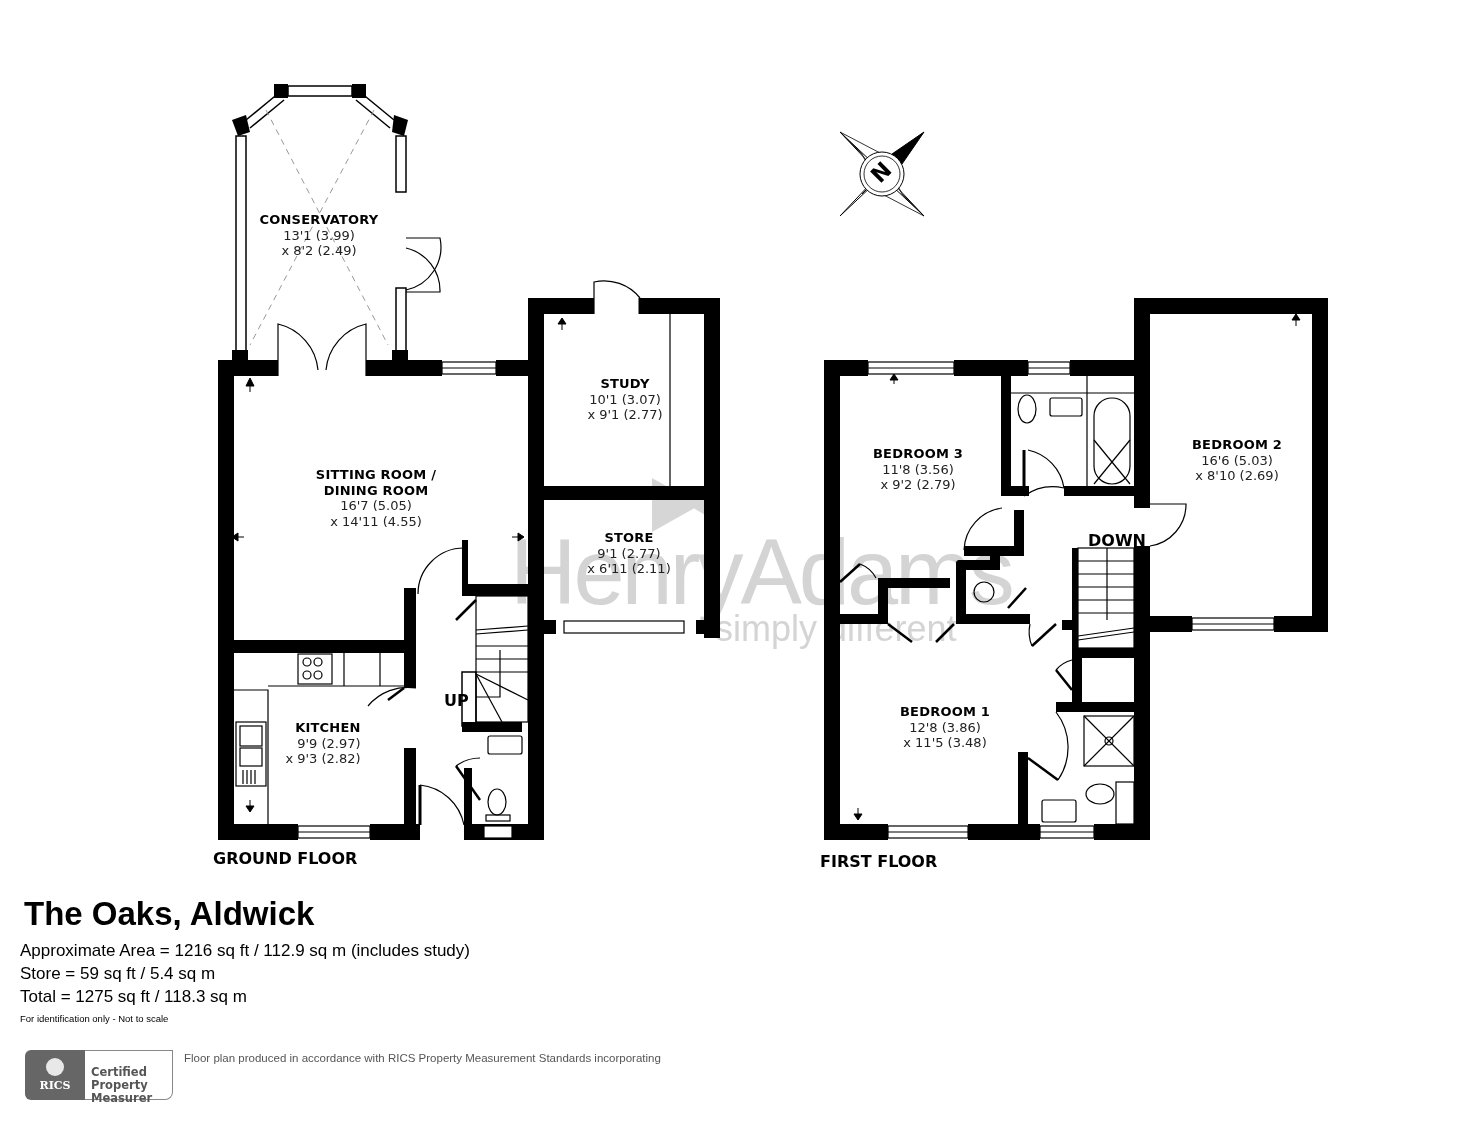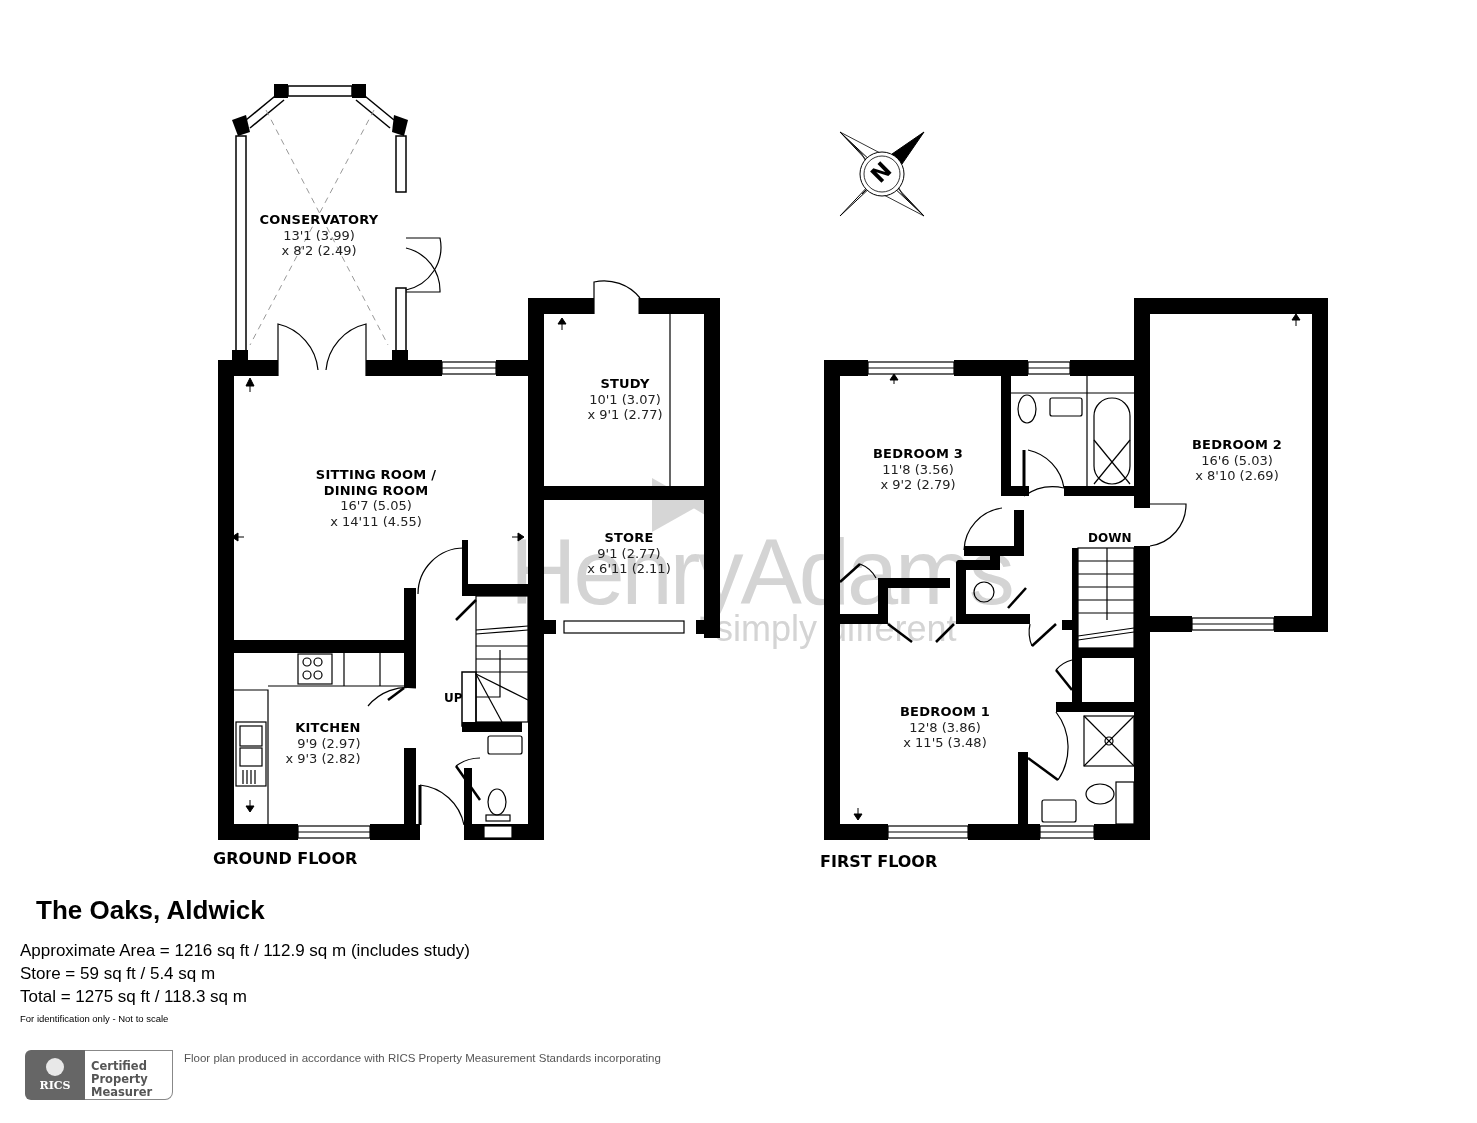--- a/index.html
+++ b/index.html
@@ -2,30 +2,30 @@
 <html><head>
 <meta charset="utf-8">
 <style>
   html, body { margin:0; padding:0; background:#ffffff; }
   body { width:1477px; height:1123px; position:relative; overflow:hidden; font-family:"Liberation Sans", sans-serif; color:#000; }
   #plan { position:absolute; left:0; top:0; width:1477px; height:1123px; }
   .room-label { position:absolute; text-align:center; font-family:"DejaVu Sans", sans-serif; line-height:1.2; transform:translateX(-50%); white-space:nowrap; }
   .room-name { font-weight:bold; font-size:13px; letter-spacing:0.2px; }
   .room-dim { font-size:13px; color:#222; }
   .floor-label { position:absolute; font-family:"DejaVu Sans", sans-serif; font-weight:bold; font-size:16px; }
-  .small-label { position:absolute; font-family:"DejaVu Sans", sans-serif; font-weight:bold; font-size:12px; }
+  .small-label { position:absolute; font-family:"DejaVu Sans", sans-serif; font-weight:bold; font-size:16px; }
   .watermark { position:absolute; color:#d4d4d4; font-family:"Liberation Sans", sans-serif; pointer-events:none; }
-  #title { position:absolute; left:36px; top:895px; font-size:26px; font-weight:bold; }
+  #title { position:absolute; left:24px; top:895px; font-size:33px; font-weight:bold; }
   .area-line { position:absolute; left:20px; font-size:17px; }
   #disclaimer { position:absolute; left:20px; top:1013px; font-size:9.5px; }
   #rics-badge { position:absolute; left:25px; top:1050px; width:148px; height:50px; display:flex; }
   #rics-logo { width:60px; height:50px; background:#666; color:#fff; display:flex; flex-direction:column; align-items:center; justify-content:center; border-radius:6px 0 0 6px; }
   #rics-logo .lion { width:18px; height:18px; border-radius:50%; background:#fff; margin-bottom:3px; opacity:0.85; }
   #rics-logo .rics-text { font-family:"DejaVu Serif", serif; font-weight:bold; font-size:11px; }
-  #rics-cert { flex:1; border:1px solid #888; border-left:none; border-radius:0 0 8px 0; padding:9px 6px; font-family:"DejaVu Sans", sans-serif; font-weight:bold; font-size:11.5px; line-height:13px; color:#555; }
+  #rics-cert { flex:1; border:1px solid #888; border-left:none; border-radius:0 0 8px 0; padding:15px 6px; font-family:"DejaVu Sans", sans-serif; font-weight:bold; font-size:11.5px; line-height:13px; color:#555; }
   #footer-note { position:absolute; left:184px; top:1051px; font-size:11.5px; line-height:15.5px; color:#555; }
 </style>
 </head>
 <body>
 
 <div class="watermark" style="left:510px; top:520px; font-size:92px; letter-spacing:-3px;">HenryAdams</div>
 <div class="watermark" style="left:715px; top:608px; font-size:36px;">simply different</div>
 
 <svg id="plan" viewBox="0 0 1477 1123" xmlns="http://www.w3.org/2000/svg">
 

